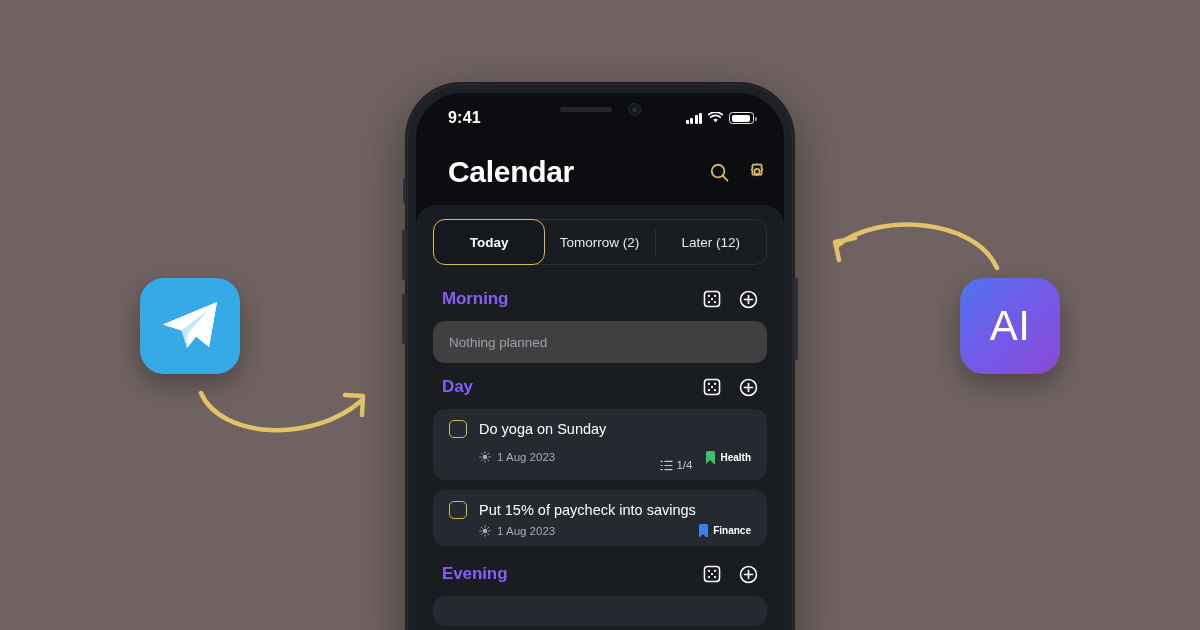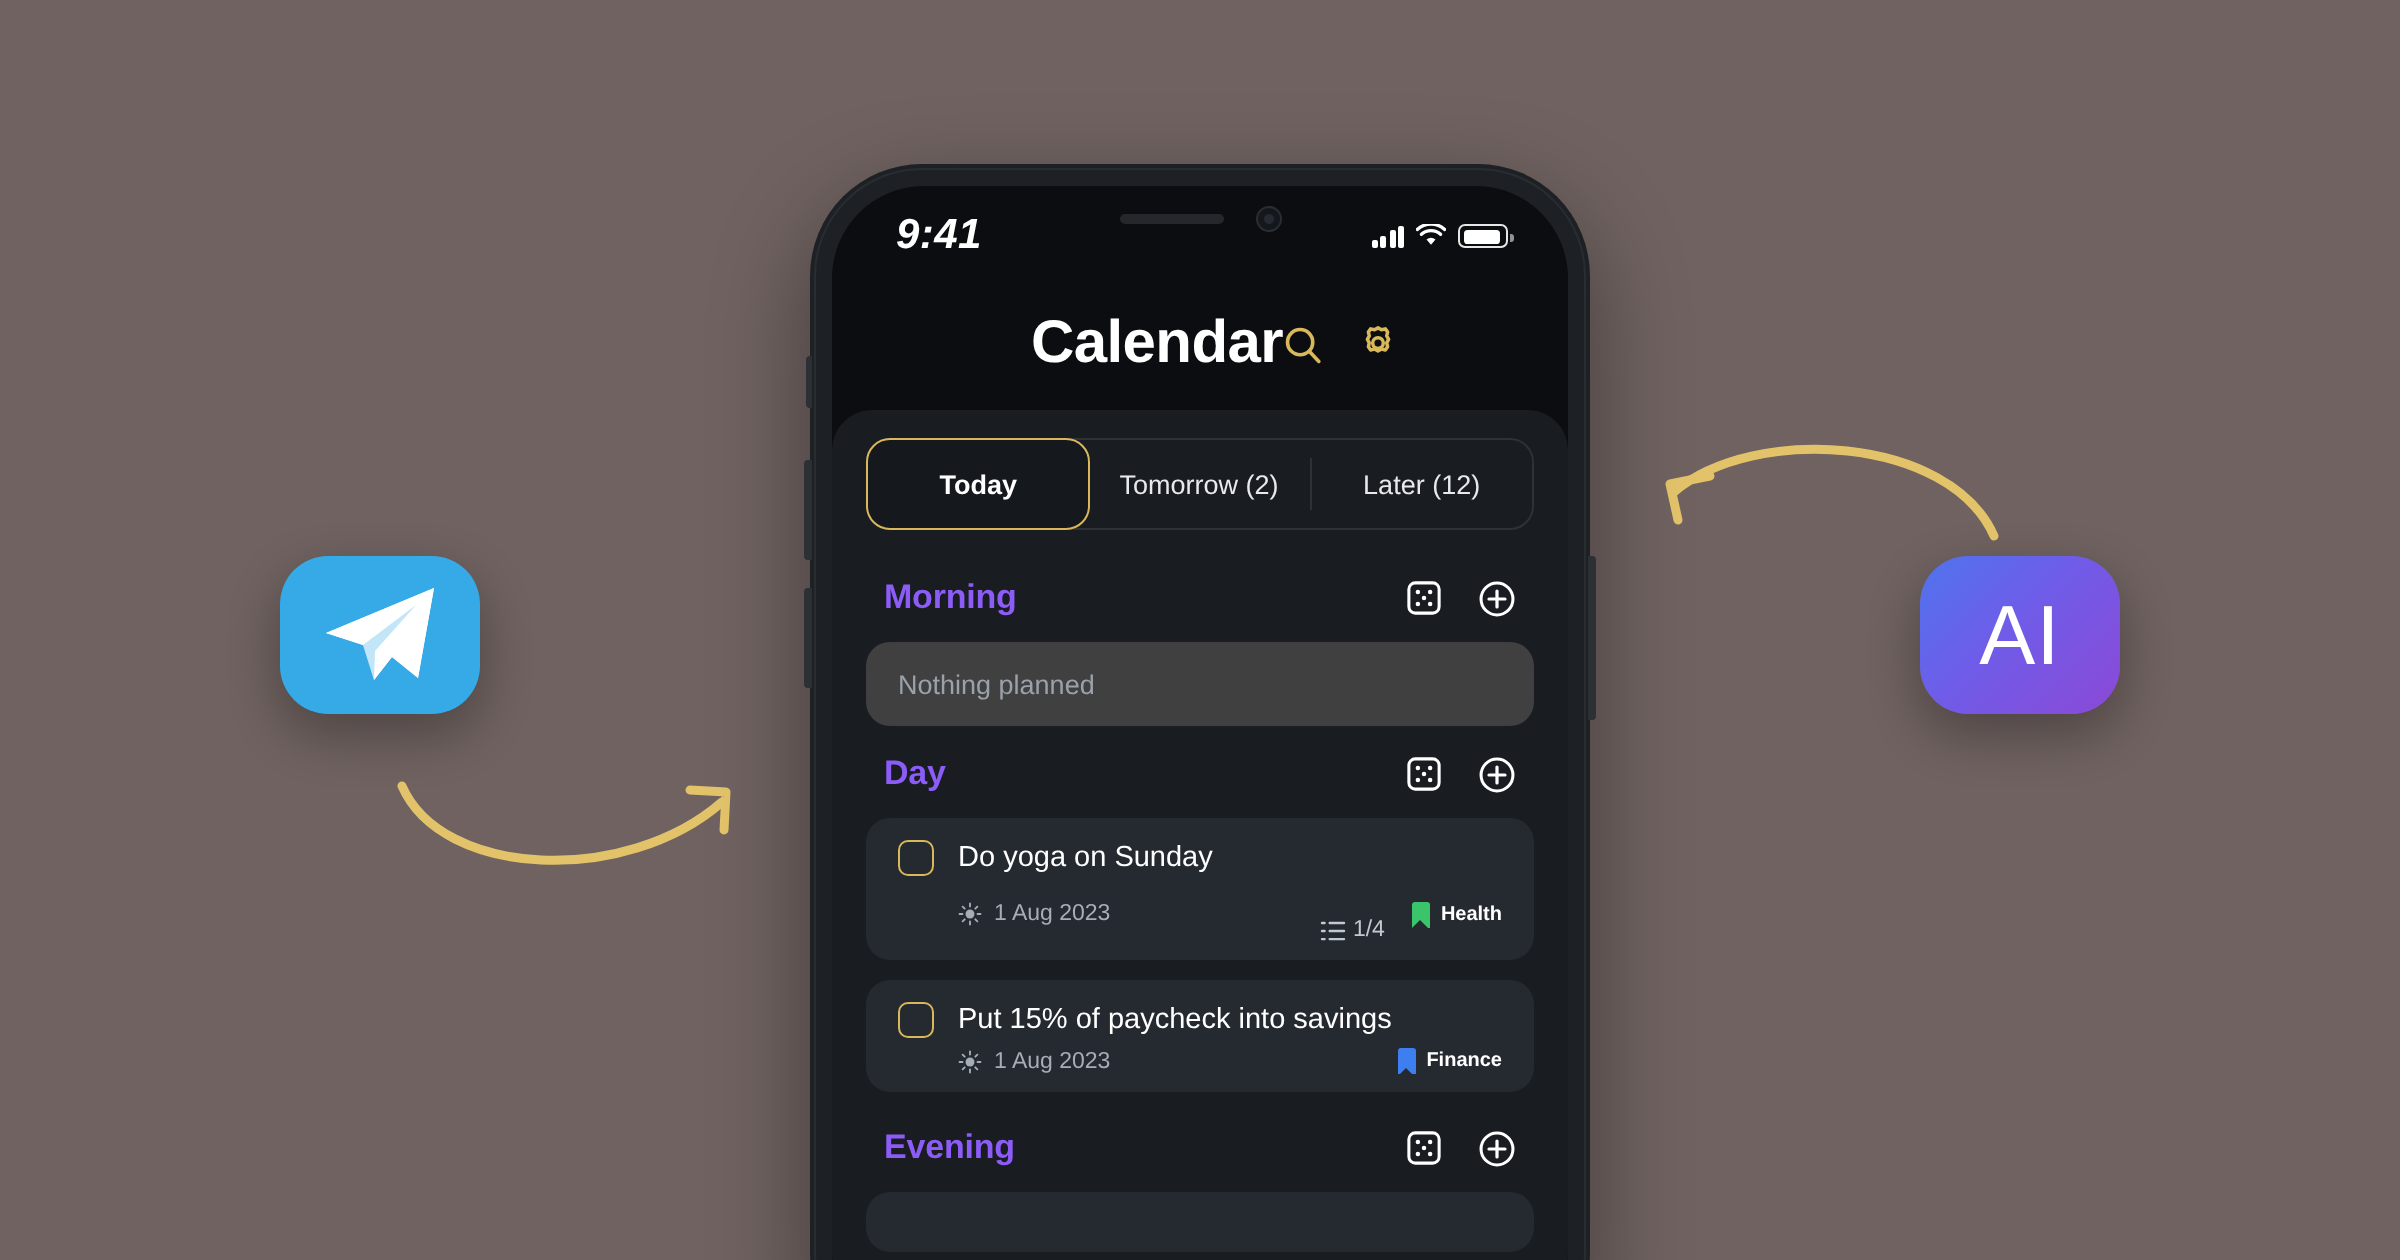--- a/index.html
+++ b/index.html
@@ -6,21 +6,21 @@
   html, body { width:1200px; height:630px; overflow:hidden; }
   body {
     background:#6f6260;
     font-family:"Liberation Sans", sans-serif;
     position:relative;
   }
 
   
   .app-icon {
     position:absolute;
-    width:100px; height:79px;
+    width:100px; height:96px;
     border-radius:24px;
     box-shadow:0 10px 26px rgba(0,0,0,0.30);
     display:flex; align-items:center; justify-content:center;
   }
   #telegram-icon { left:140px; top:278px; background:#35AAE6; }
   #ai-icon {
     left:960px; top:278px;
     background:linear-gradient(135deg,#4f74ee 0%,#6f5ce8 45%,#8b49d6 100%);
   }
   #ai-icon .ai-text {
@@ -83,42 +83,42 @@
   }
   #front-camera::after { content:""; width:5px; height:5px; border-radius:50%; background:#262b33; }
 
   
   #status-bar {
     position:absolute; top:0; left:0; right:0; height:46px;
     display:flex; align-items:center; justify-content:space-between;
     padding:0 30px 0 32px;
     color:#fff; z-index:25;
   }
-  #status-time { font-size:21px; font-weight:600; letter-spacing:0.2px; padding-top:4px;font-style:italic; }
+  #status-time { font-size:16px; font-weight:600; letter-spacing:0.2px; padding-top:4px; }
   #status-right { display:flex; align-items:center; gap:6px; padding-top:4px; }
   .sig-bars { display:flex; align-items:flex-end; gap:1.5px; height:11px; }
   .sig-bars i { display:block; width:3px; background:#fff; border-radius:1px; }
   .sig-bars i:nth-child(1){height:4px;} .sig-bars i:nth-child(2){height:6px;}
   .sig-bars i:nth-child(3){height:8.5px;} .sig-bars i:nth-child(4){height:11px;}
   .battery {
     width:25px; height:12px; border:1.5px solid rgba(255,255,255,0.9);
     border-radius:3.5px; position:relative; padding:1.5px;
   }
   .battery::after {
     content:""; position:absolute; right:-3.5px; top:3.5px;
     width:2px; height:4px; background:rgba(255,255,255,0.55);
     border-radius:0 1.5px 1.5px 0;
   }
   .battery i { display:block; height:100%; width:92%; background:#fff; border-radius:1.8px; }
 
   
   #app-header {
     position:absolute; top:46px; left:0; right:0; height:66px;
     background:#0b0d10;
-    display:flex; align-items:center; justify-content:center;
+    display:flex; align-items:center; justify-content:space-between;
     padding:0 16px 0 32px; z-index:20;
   }
   #page-title { color:#fff; font-size:30px; font-weight:700; letter-spacing:-0.3px; }
   #header-actions { display:flex; align-items:center; gap:16px; }
 
   
   #app-body {
     position:absolute; top:112px; left:0; right:0; bottom:0;
     background:#191c21;
     border-radius:20px 20px 0 0;

